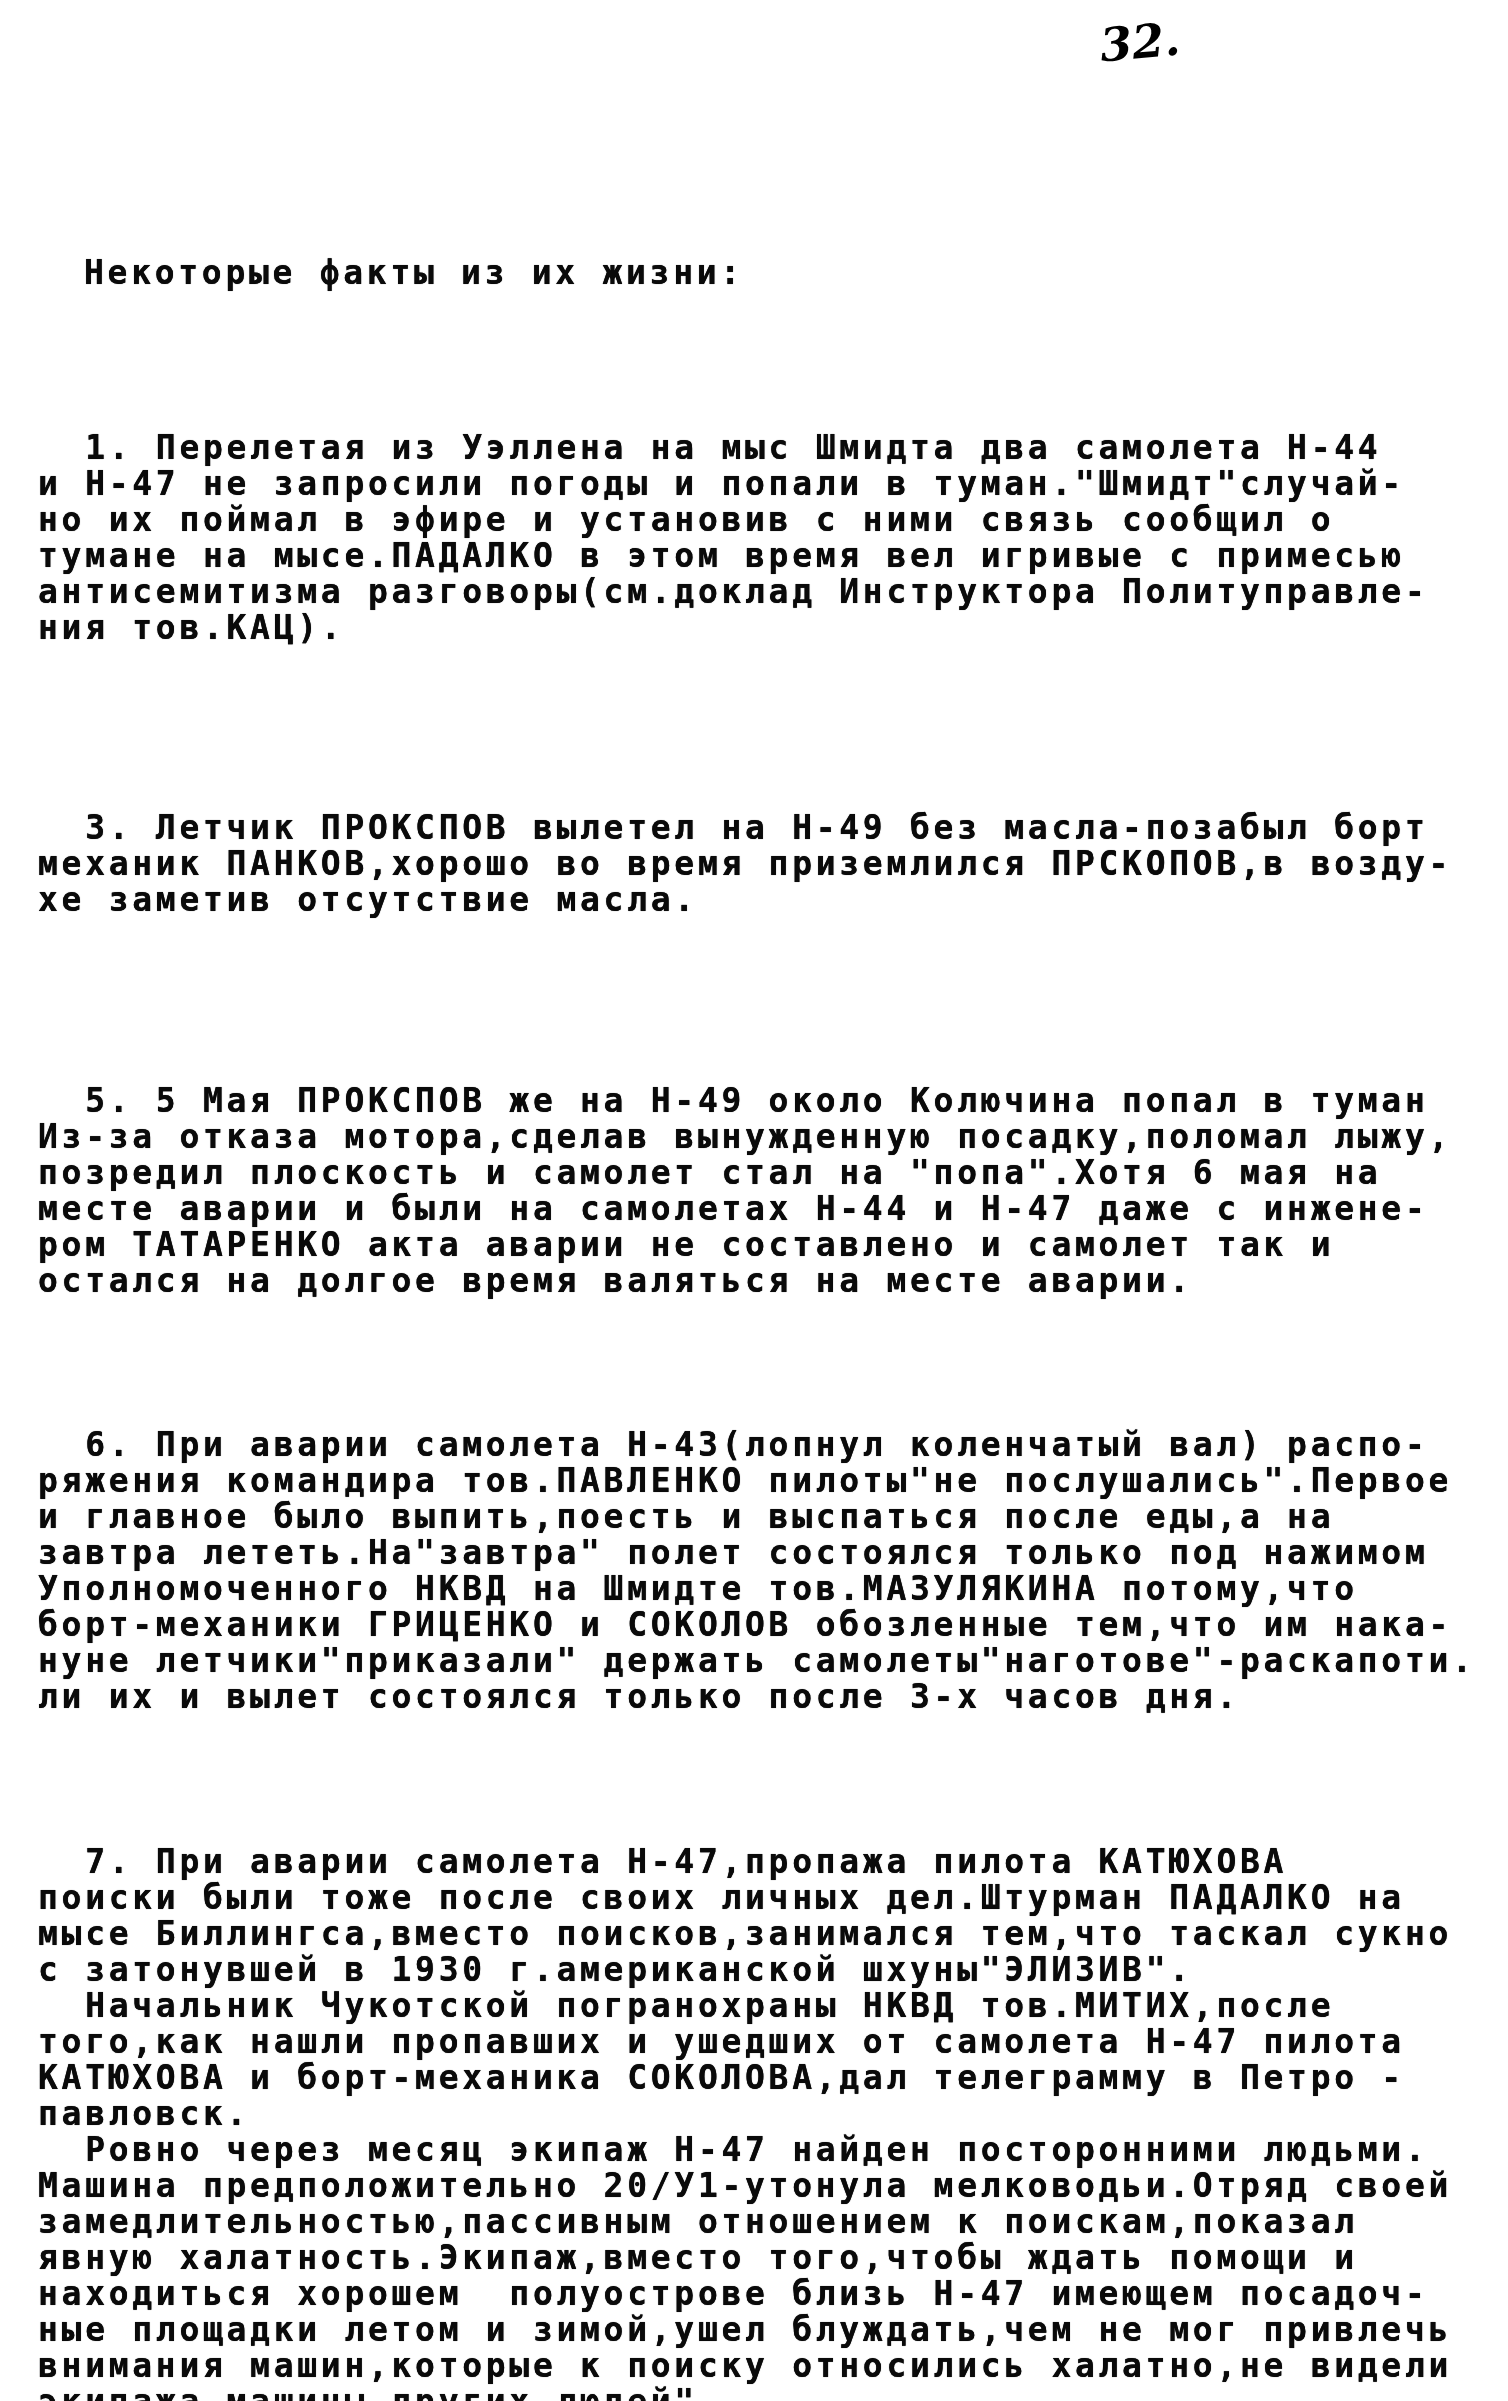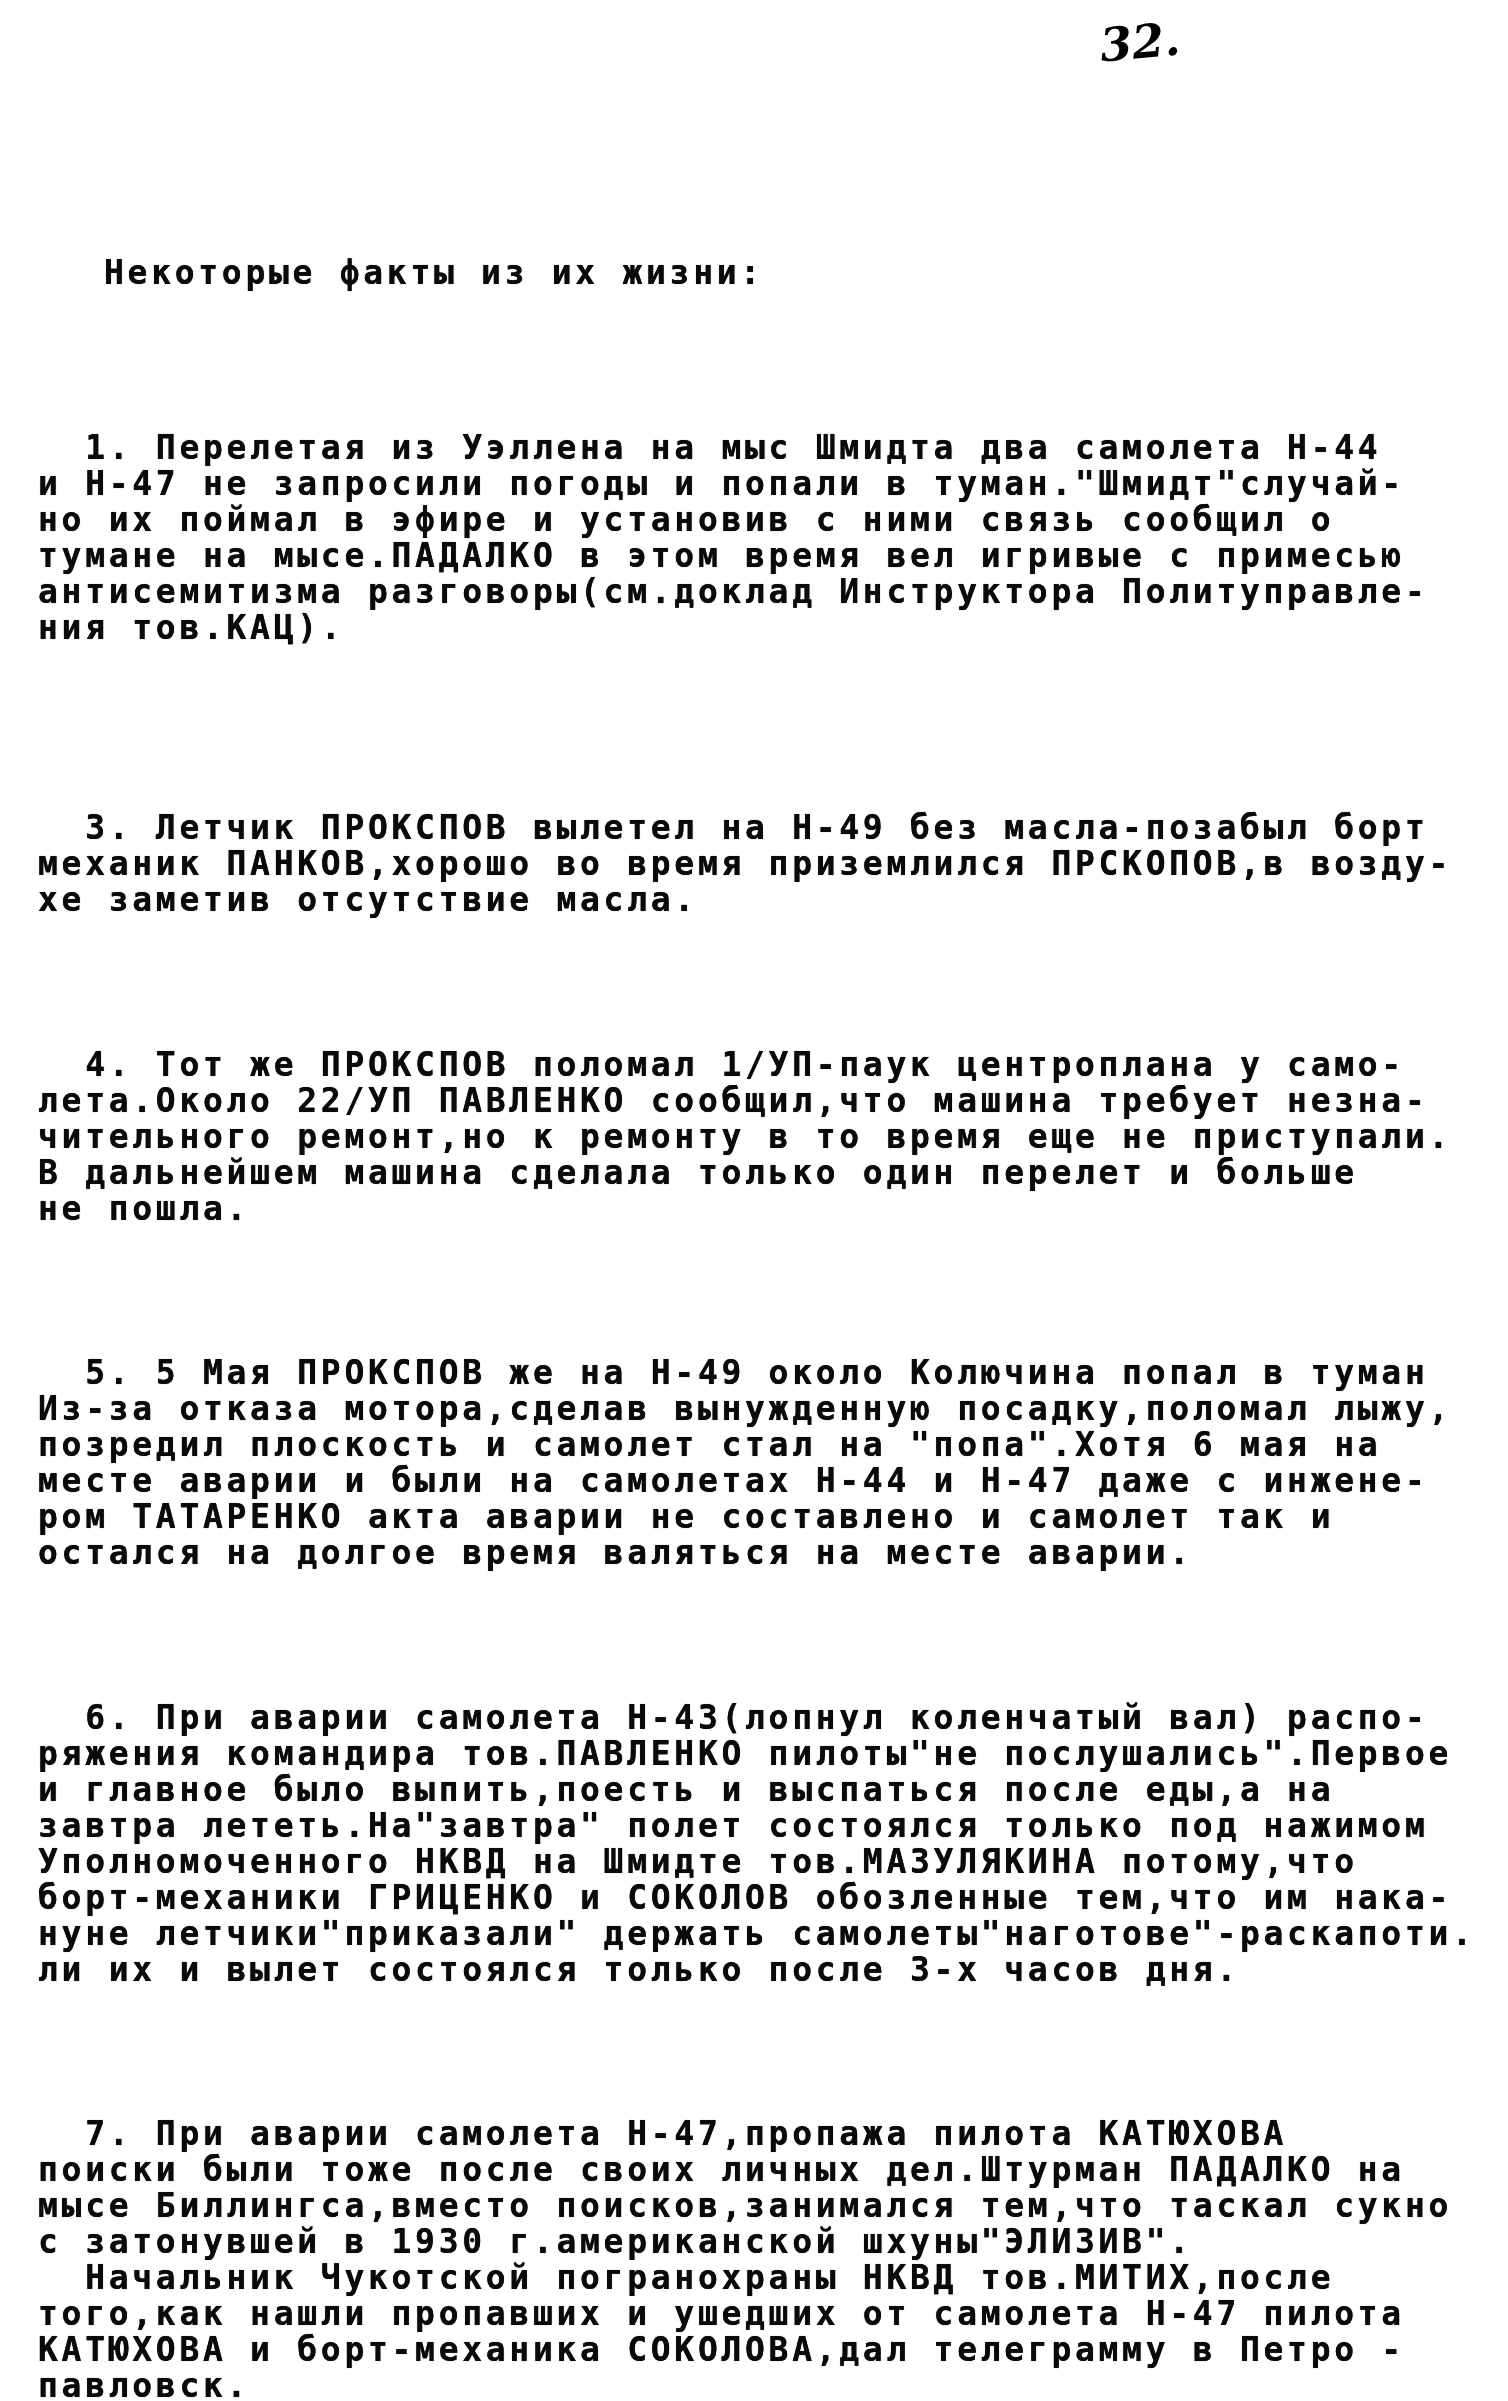--- a/index.html
+++ b/index.html
@@ -33,21 +33,21 @@
     top: 183px;
     width: 1455px;
     font-size: 33px;
     font-weight: 700;
     line-height: 36px;
     letter-spacing: 3.7px;
     white-space: pre;
     text-shadow: 0 0 0.7px #000;
   }
   .heading {
-    margin-left: 66px;
+    margin-left: 46px;
     margin-bottom: 31px;
   }
   .para {
     margin-bottom: 20.4px;
   }
 </style>
 </head>
 <body>
 
 <div class="page">
@@ -61,25 +61,20 @@
 но их поймал в эфире и установив с ними связь сообщил о
 тумане на мысе.ПАДАЛКО в этом время вел игривые с примесью
 антисемитизма разговоры(см.доклад Инструктора Политуправле-
 ния тов.КАЦ).</div>
 
 
     <div class="para">  3. Летчик ПРОКСПОВ вылетел на Н-49 без масла-позабыл борт
 механик ПАНКОВ,хорошо во время приземлился ПРСКОПОВ,в возду-
 хе заметив отсутствие масла.</div>
 
-    <div class="para">  4. Тот же ПРОКСПОВ поломал 1/УП-паук центроплана у само-
-лета.Около 22/УП ПАВЛЕНКО сообщил,что машина требует незна-
-чительного ремонт,но к ремонту в то время еще не приступали.
-В дальнейшем машина сделала только один перелет и больше
-не пошла.</div>
 
     <div class="para">  5. 5 Мая ПРОКСПОВ же на Н-49 около Колючина попал в туман
 Из-за отказа мотора,сделав вынужденную посадку,поломал лыжу,
 позредил плоскость и самолет стал на "попа".Хотя 6 мая на
 месте аварии и были на самолетах Н-44 и Н-47 даже с инжене-
 ром ТАТАРЕНКО акта аварии не составлено и самолет так и
 остался на долгое время валяться на месте аварии.</div>
 
     <div class="para">  6. При аварии самолета Н-43(лопнул коленчатый вал) распо-
 ряжения командира тов.ПАВЛЕНКО пилоты"не послушались".Первое

